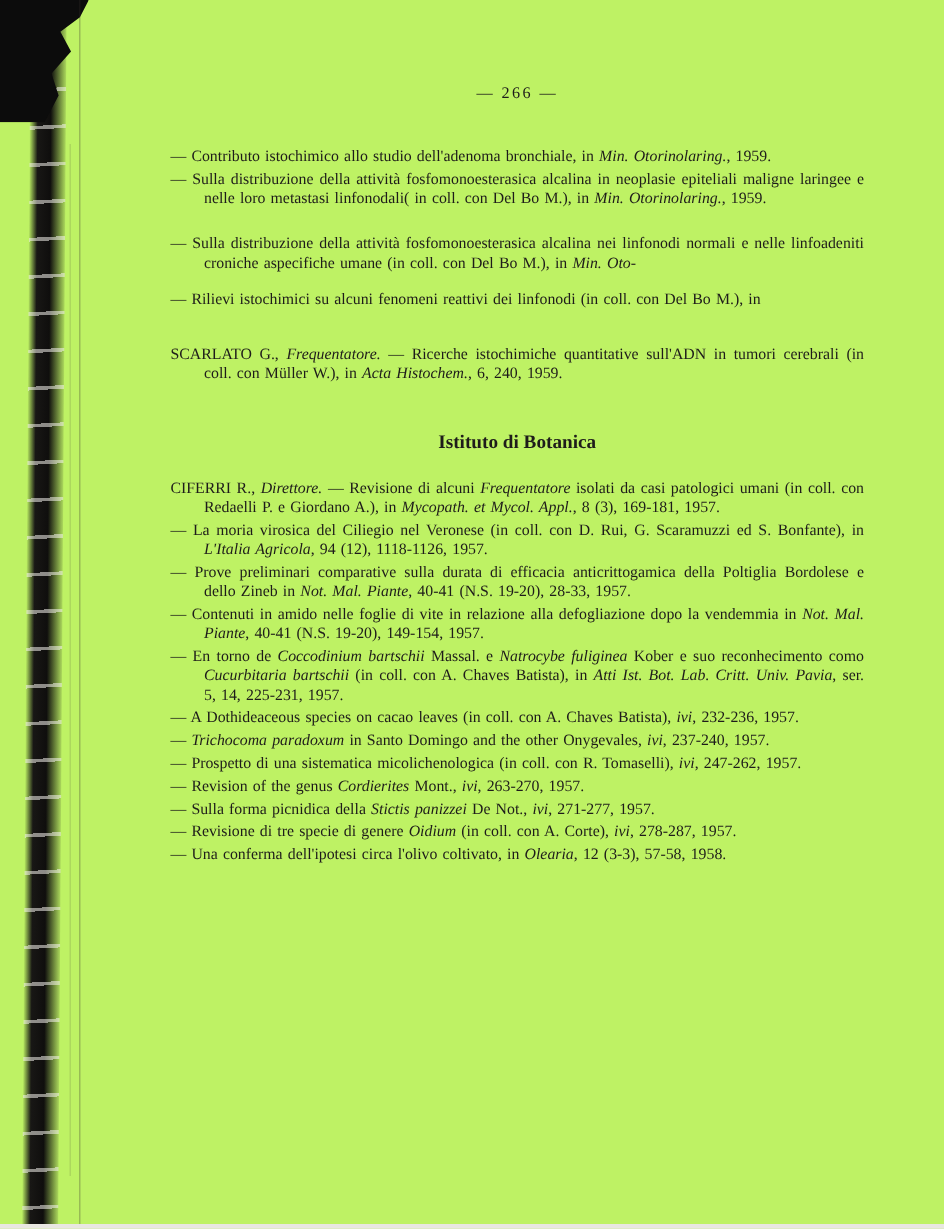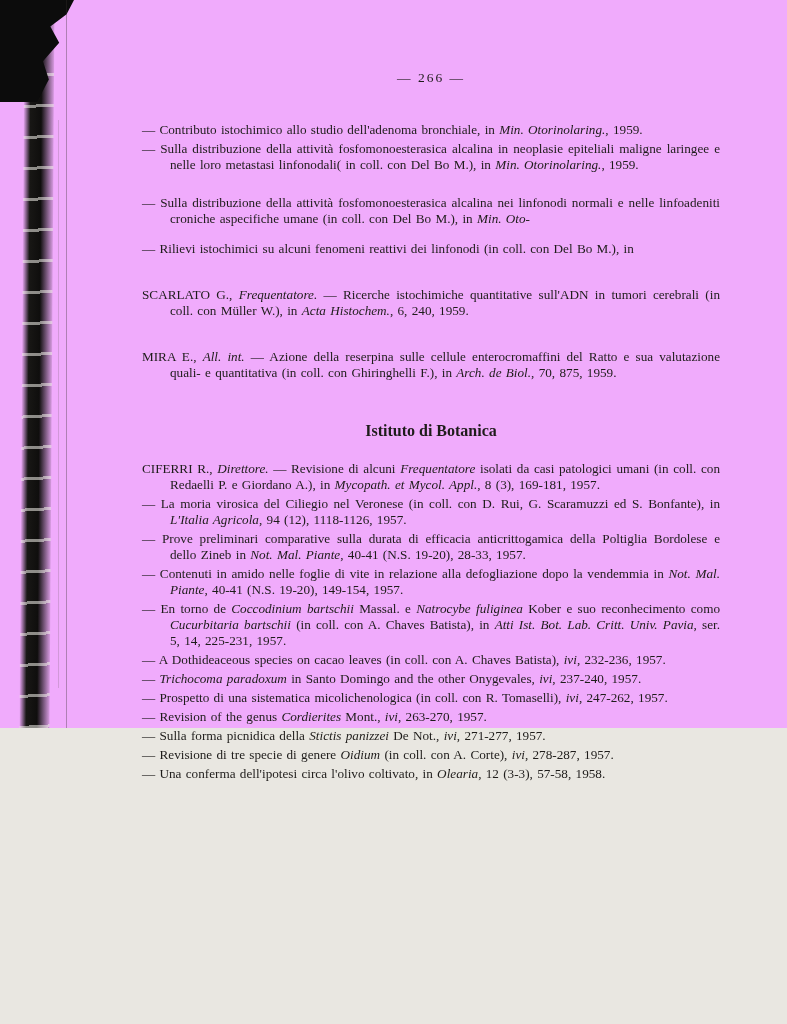--- a/index.html
+++ b/index.html
@@ -4,22 +4,22 @@
 <style>
   html, body { margin: 0; padding: 0; }
   body {
     width: 787px; height: 1024px;
     background: #e9e7e1;
     font-family: "Liberation Serif", "DejaVu Serif", serif;
     overflow: hidden;
   }
   .page {
     position: relative;
-    width: 787px; height: 728px;
-    background: #f0abfc;
+    width: 787px; height: 1020px;
+    background: #bef264;
     color: #1e1c1a;
   }
   
   .scan-strip { position: absolute; left: 0; top: 0; bottom: 0; width: 84px; pointer-events: none; }
   .strip-blob {
     position: absolute; left: 0; top: 0; width: 74px; height: 102px;
     background: #0c0c0c;
     clip-path: polygon(0 0, 100% 0, 90% 14%, 68% 26%, 80% 42%, 58% 60%, 66% 78%, 50% 100%, 0 100%);
   }
   .strip-band {
@@ -87,21 +87,20 @@
   </div>
 
   <div class="text-block">
     <div class="page-number">— 266 —</div>
     <div>
         <p class="entry"><span>— Contributo istochimico allo studio dell'adenoma bronchiale, in </span><i>Min. Otorinolaring.</i><span>, 1959.</span></p>
         <p class="entry"><span>— Sulla distribuzione della attività fosfomonoesterasica alcalina in neoplasie epiteliali maligne laringee e nelle loro metastasi linfonodali( in coll. con Del Bo M.), in </span><i>Min. Otorinolaring.</i><span>, 1959.</span></p>
         <p class="entry gap-md"><span>— Sulla distribuzione della attività fosfomonoesterasica alcalina nei linfonodi normali e nelle linfoadeniti croniche aspecifiche umane (in coll. con Del Bo M.), in </span><i>Min. Oto-</i></p>
         <p class="entry gap-sm"><span>— Rilievi istochimici su alcuni fenomeni reattivi dei linfonodi (in coll. con Del Bo M.), in</span></p>
         <p class="entry gap-lg"><span>SCARLATO G., </span><i>Frequentatore.</i><span> — Ricerche istochimiche quantitative sull'ADN in tumori cerebrali (in coll. con Müller W.), in </span><i>Acta Histochem.</i><span>, 6, 240, 1959.</span></p>
-        <p class="entry gap-lg"><span>MIRA E., </span><i>All. int.</i><span> — Azione della reserpina sulle cellule enterocromaffini del Ratto e sua valutazione quali- e quantitativa (in coll. con Ghiringhelli F.), in </span><i>Arch. de Biol.</i><span>, 70, 875, 1959.</span></p>
         <h3 class="section-heading gap-xl">Istituto di Botanica</h3>
         <p class="entry gap-md"><span>CIFERRI R., </span><i>Direttore.</i><span> — Revisione di alcuni </span><i>Frequentatore</i><span> isolati da casi patologici umani (in coll. con Redaelli P. e Giordano A.), in </span><i>Mycopath. et Mycol. Appl.</i><span>, 8 (3), 169-181, 1957.</span></p>
         <p class="entry"><span>— La moria virosica del Ciliegio nel Veronese (in coll. con D. Rui, G. Scaramuzzi ed S. Bonfante), in </span><i>L'Italia Agricola</i><span>, 94 (12), 1118-1126, 1957.</span></p>
         <p class="entry"><span>— Prove preliminari comparative sulla durata di efficacia anticrittogamica della Poltiglia Bordolese e dello Zineb in </span><i>Not. Mal. Piante</i><span>, 40-41 (N.S. 19-20), 28-33, 1957.</span></p>
         <p class="entry"><span>— Contenuti in amido nelle foglie di vite in relazione alla defogliazione dopo la vendemmia in </span><i>Not. Mal. Piante</i><span>, 40-41 (N.S. 19-20), 149-154, 1957.</span></p>
         <p class="entry"><span>— En torno de </span><i>Coccodinium bartschii</i><span> Massal. e </span><i>Natrocybe fuliginea</i><span> Kober e suo reconhecimento como </span><i>Cucurbitaria bartschii</i><span> (in coll. con A. Chaves Batista), in </span><i>Atti Ist. Bot. Lab. Critt. Univ. Pavia</i><span>, ser. 5, 14, 225-231, 1957.</span></p>
         <p class="entry"><span>— A Dothideaceous species on cacao leaves (in coll. con A. Chaves Batista), </span><i>ivi</i><span>, 232-236, 1957.</span></p>
         <p class="entry"><span>— </span><i>Trichocoma paradoxum</i><span> in Santo Domingo and the other Onygevales, </span><i>ivi</i><span>, 237-240, 1957.</span></p>
         <p class="entry"><span>— Prospetto di una sistematica micolichenologica (in coll. con R. Tomaselli), </span><i>ivi</i><span>, 247-262, 1957.</span></p>
         <p class="entry"><span>— Revision of the genus </span><i>Cordierites</i><span> Mont., </span><i>ivi</i><span>, 263-270, 1957.</span></p>

